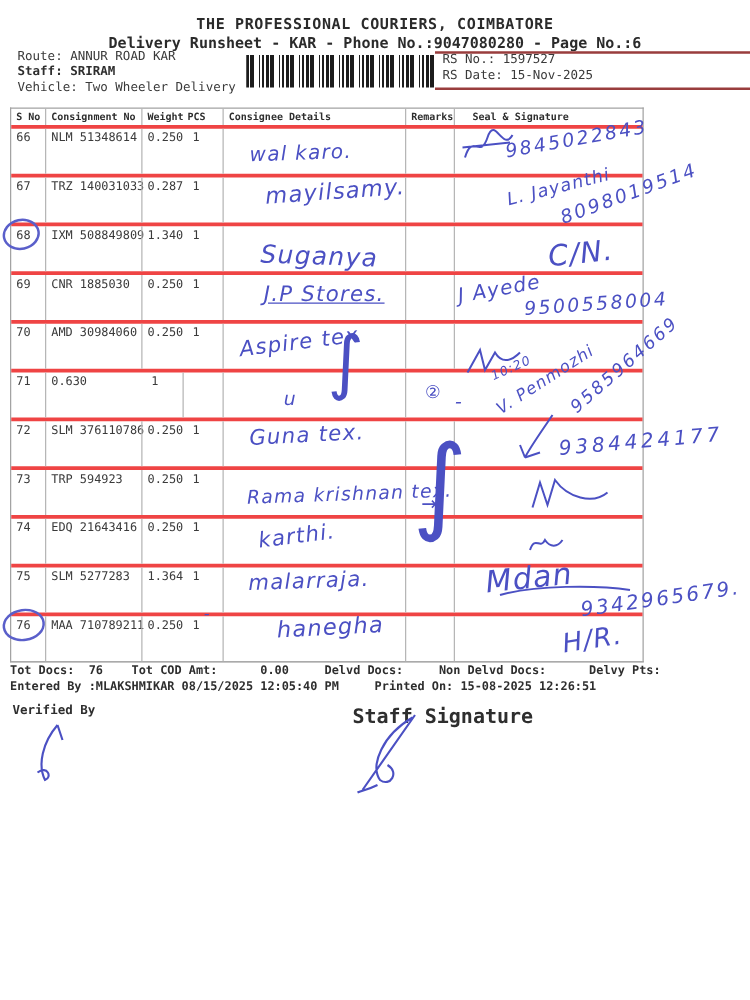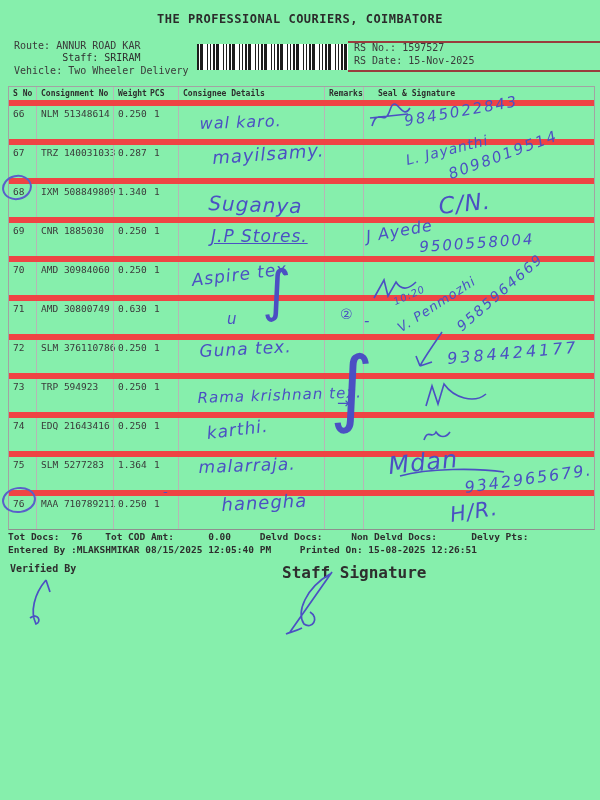--- a/index.html
+++ b/index.html
@@ -1,44 +1,44 @@
 <!DOCTYPE html>
 <html><head>
 <meta charset="utf-8">
 <style>
   * { margin:0; padding:0; box-sizing:border-box; }
   html,body { background:#e8e8e8; }
   .page {
     position:relative; width:600px; height:800px; margin:0 auto;
-    background:#86efac; overflow:hidden;
+    background:#ffffff; overflow:hidden;
     font-family:"DejaVu Sans Mono", monospace; color:#3a3a3a;
   }
   
   .title { position:absolute; top:12px; left:0; width:600px; text-align:center;
            font-size:12px; font-weight:bold; color:#2b2b2b; letter-spacing:0.5px; }
   .subtitle { position:absolute; top:27px; left:0; width:600px; text-align:center;
               font-size:12px; font-weight:bold; color:#2b2b2b; }
   .info { position:absolute; left:14px; top:40px; font-size:10px; line-height:12px; }
   .info .ln { white-space:pre; }
-  .info .b { font-weight:normal; color:#2e2e2e;text-align:center; }
+  .info .b { font-weight:bold; color:#2e2e2e; }
   .barcode { position:absolute; left:197px; top:44px; width:151px; height:26px;
     background:repeating-linear-gradient(90deg,
       #1c1c1c 0px,#1c1c1c 2px,#fff 2px,#fff 3px,
       #1c1c1c 3px,#1c1c1c 6px,#fff 6px,#fff 10px,
       #1c1c1c 10px,#1c1c1c 11px,#fff 11px,#fff 13px,
       #1c1c1c 13px,#1c1c1c 14px,#fff 14px,#fff 16px); }
   .rsblock { position:absolute; left:354px; top:41px; font-size:10px; line-height:13px; }
   .redline { position:absolute; left:348px; width:252px; height:2px; background:#993d3d; }
   .rl1 { top:41px; } .rl2 { top:70px; }
 
   
-  .tbl { position:absolute; left:8px; top:86px; width:587px;
+  .tbl { position:absolute; left:8px; top:86px; width:507px;
          border:1px solid #a3a3a3; border-bottom:1px solid #8f8f8f; }
   .trow { display:grid; grid-template-columns:27px 77px 33px 32px 146px 39px auto;
-          border-top:6px solid #ef4444; height:39px; }
+          border-top:3px solid #ef4444; height:39px; }
   .trow.head { border-top:none; height:13px; font-weight:bold; font-size:8px; color:#2e2e2e; }
   .c { padding:2px 0 0 4px; font-size:9.5px; border-left:1px solid #b6b6b6;
        overflow:visible; white-space:nowrap; }
   .c.first { border-left:none; }
   .c.nol { border-left:none; }
   .head .c { font-size:8px; padding-top:2px; }
 
   
   .ink { position:absolute; left:0; top:0; width:600px; height:800px; pointer-events:none; }
   .hw { position:absolute; font-family:"DejaVu Sans", sans-serif; font-style:italic;
@@ -53,20 +53,21 @@
            color:#2e2e2e; white-space:pre; }
   .verify { position:absolute; left:10px; top:563px; font-size:10px; font-weight:bold; color:#2e2e2e; }
   .staffsig { position:absolute; left:282px; top:563px; font-size:16px; font-weight:bold; color:#2e2e2e; }
 </style>
 </head>
 <body>
 
 <div class="page">
 
   <div class="title">THE PROFESSIONAL COURIERS, COIMBATORE</div>
+  <div class="subtitle">Delivery Runsheet - KAR - Phone No.:9047080280 - Page No.:6</div>
 
   <div class="info">
     <div class="ln">Route: ANNUR ROAD KAR</div>
     <div class="ln b">Staff: SRIRAM</div>
     <div class="ln" style="margin-top:1px;">Vehicle: Two Wheeler Delivery</div>
   </div>
 
   <div class="barcode"></div>
 
   <div class="redline rl1"></div>
@@ -128,21 +129,20 @@
       <div class="c first">70</div>
       <div class="c">AMD 30984060</div>
       <div class="c">0.250</div>
       <div class="c nol" style="padding-left:8px;">1</div>
       <div class="c"></div>
       <div class="c"></div>
       <div class="c"></div>
     </div>
     <div class="trow">
       <div class="c first">71</div>
-      <div class="c">AMD 30800749</div>
       <div class="c">0.630</div>
       <div class="c nol" style="padding-left:8px;">1</div>
       <div class="c"></div>
       <div class="c"></div>
       <div class="c"></div>
     </div>
     <div class="trow">
       <div class="c first">72</div>
       <div class="c">SLM 376110786</div>
       <div class="c">0.250</div>

